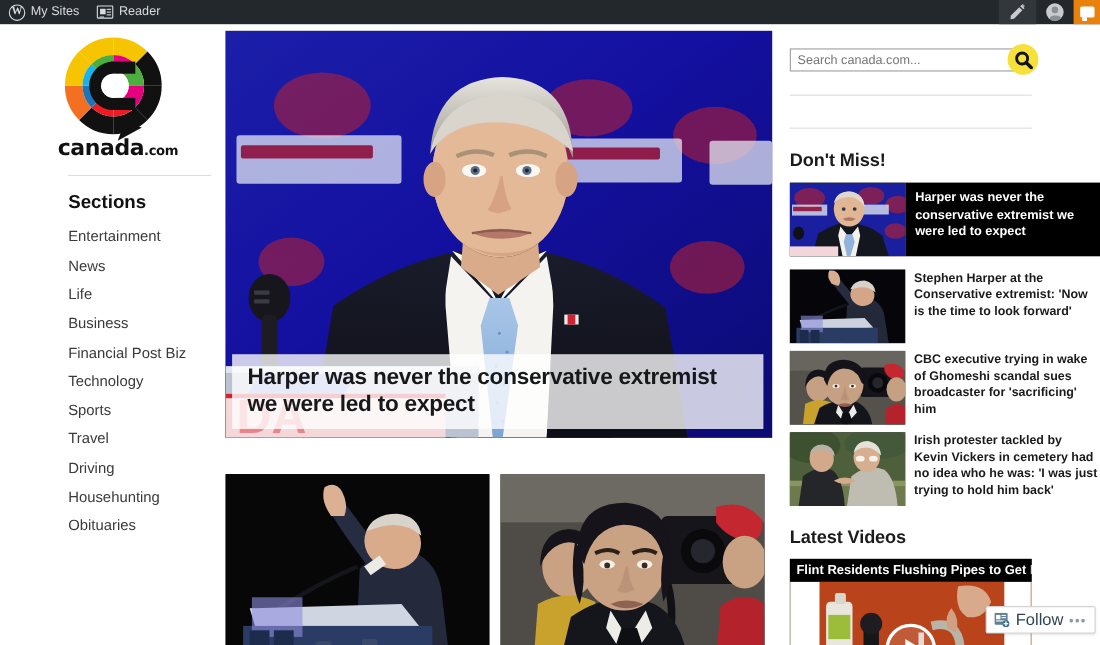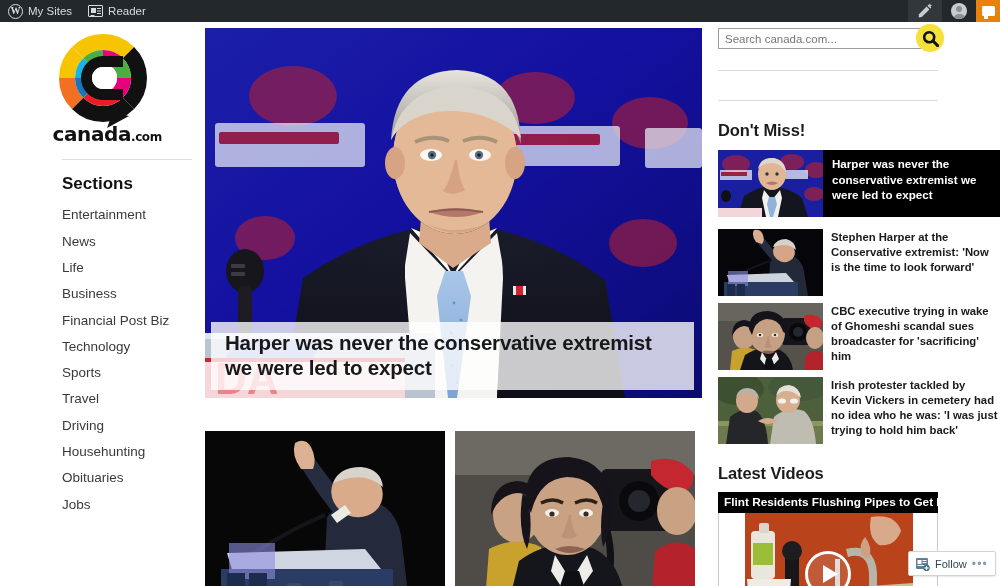--- a/index.html
+++ b/index.html
@@ -123,21 +123,21 @@
     position: absolute; left: 6px; bottom: 8px; width: 483px;
     background: rgba(255,255,255,0.78);
     padding: 8px 14px 10px 14px;
     font-size: 20.5px; font-weight: bold; color: #16181a;
     line-height: 1.22; letter-spacing: -0.2px;
   }
   .thumbrow { position: absolute; left: 205px; top: 409px; width: 500px; display: flex; gap: 10px; }
   .thumbcell { width: 240px; height: 171px; overflow: hidden; position: relative; background:#000; }
 
   
-  .rightcol { position: absolute; left: 712px; top: 0; width: 288px; height: 548px; }
+  .rightcol { position: absolute; left: 712px; top: 16px; width: 288px; height: 548px; }
   .searchrow { margin: 6px 0 0 6px; width: 220px; position: relative; }
   .searchbox {
     width: 206px; height: 21px;
     border: 1px solid #9d9d9d; background: #fff;
     font-size: 11.5px; color: #6a6a6a;
     padding: 0 22px 0 6px;
     font-family: "Liberation Sans", sans-serif;
   }
   .searchbtn {
     position: absolute; left: 198px; top: -4px;
@@ -199,21 +199,21 @@
   .followwidget {
     position: absolute; right: 4px; bottom: 10px;
     height: 25px; background: #fff;
     border: 1px solid #d3d3d3; border-radius: 2px;
     display: flex; align-items: center; gap: 5px;
     padding: 0 7px 0 7px;
     box-shadow: 0 1px 2px rgba(0,0,0,0.10);
     z-index: 60;
   }
   .fw-icon { width: 14px; height: 13px; position: relative; }
-  .fw-label { font-size: 11px; color: #2e4453; }
+  .fw-label { font-size: 15px; color: #2e4453; }
   .fw-dots { font-size: 12px; color: #8a9aa6; letter-spacing: 1.2px; line-height: 1; }
 </style>
 </head>
 <body>
 
 <div class="adminbar">
   <div class="ab-item">
     <span class="ab-wp-logo">W</span>
     <span>My Sites</span>
   </div>
@@ -312,23 +312,20 @@
           <a href="#">Travel</a>
         </li>
       <li>
           <a href="#">Driving</a>
         </li>
       <li>
           <a href="#">Househunting</a>
         </li>
       <li>
           <a href="#">Obituaries</a>
-        </li>
-      <li>
-          <a href="#">Jobs</a>
         </li>
     </ul>
   </div>
 
   <div class="centercol">
     <div class="hero">
       <svg width="497" height="370" viewBox="0 0 497 370">
         <defs>
           <linearGradient id="bg" x1="0" y1="0" x2="1" y2="1">
             <stop offset="0%" stop-color="#1b1fa8"></stop>

